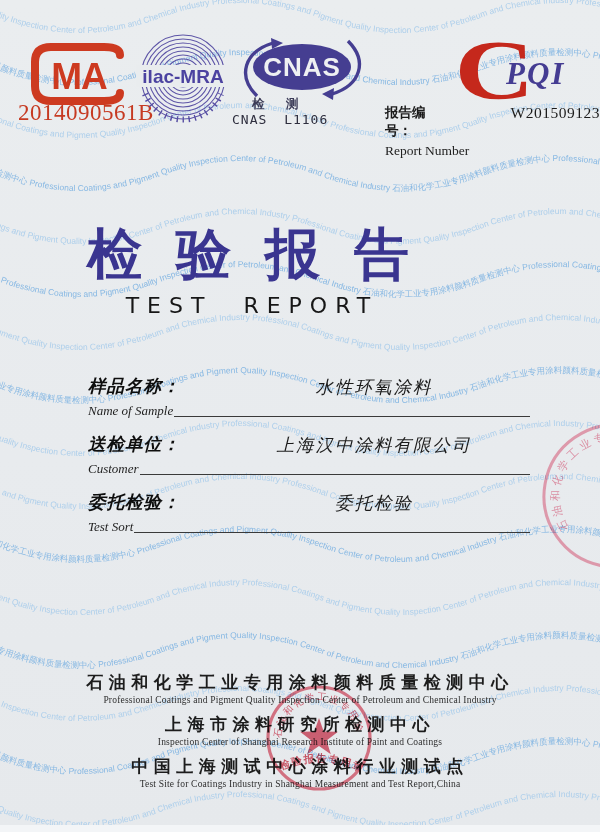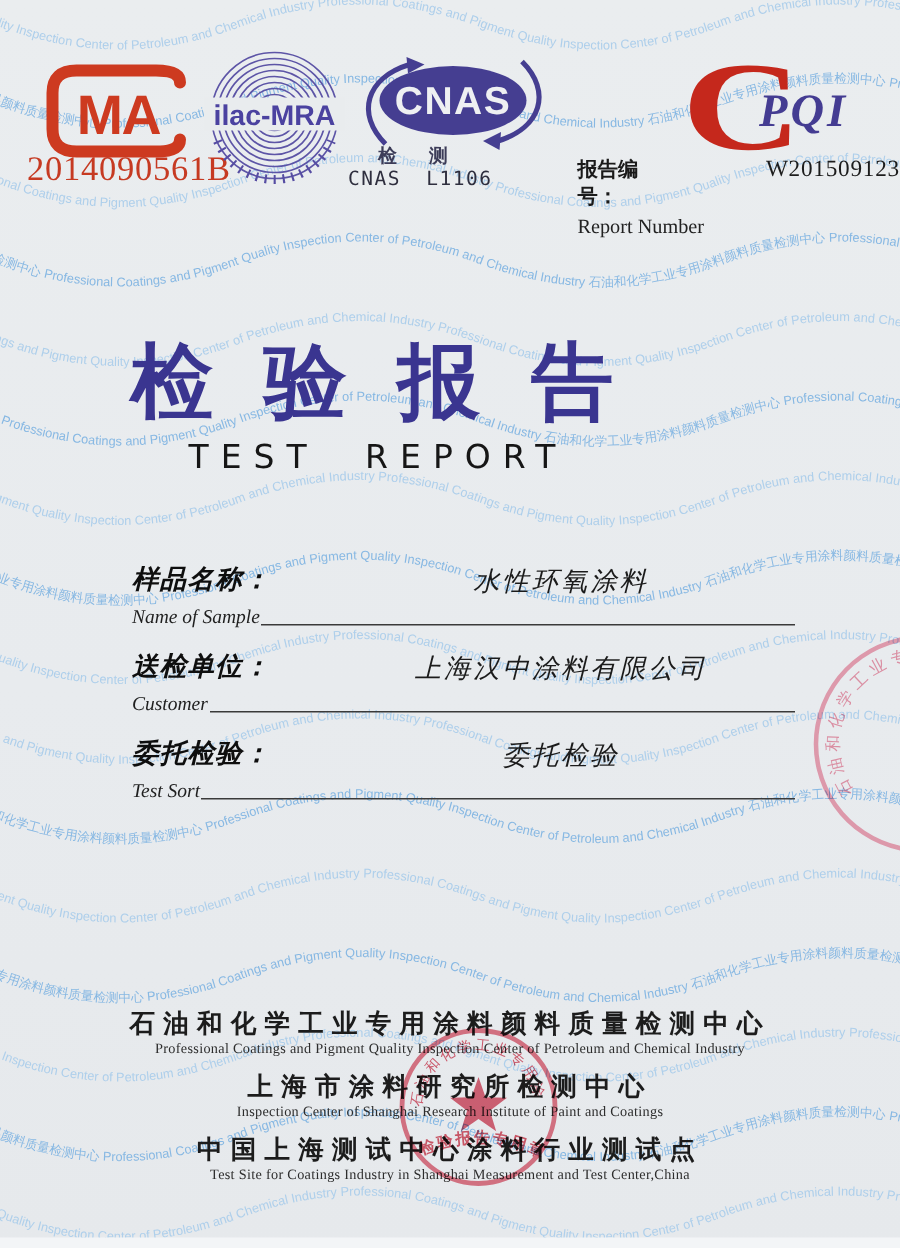--- a/index.html
+++ b/index.html
@@ -168,21 +168,21 @@
     </div>
 
   </div>
 
   <div class="layer footer">
     <div class="inst-cn">石油和化学工业专用涂料颜料质量检测中心</div>
     <div class="inst-en">Professional Coatings and Pigment Quality Inspection Center of Petroleum and Chemical Industry</div>
     <div class="inst-cn">上海市涂料研究所检测中心</div>
     <div class="inst-en">Inspection Center of Shanghai Research Institute of Paint and Coatings</div>
     <div class="inst-cn">中国上海测试中心涂料行业测试点</div>
-    <div class="inst-en">Test Site for Coatings Industry in Shanghai Measurement and Test Center,China</div>
+    <div class="inst-en">Test Site for Coatings Industry in Shanghai Measurement and Test Report,China</div>
   </div>
 
   <svg class="layer seal-center" viewBox="0 0 112 112">
     <defs>
       <path id="sealArcTop" d="M 18 56 A 38 38 0 1 1 94 56" fill="none"></path>
       <path id="sealBanner" d="M 18 88 Q 56 72 94 88" fill="none"></path>
     </defs>
     <circle cx="56" cy="56" r="51" fill="none" stroke="#e0556a" stroke-width="3.2" opacity="0.85"></circle>
     <text font-size="9.5" fill="#dd5468" letter-spacing="2" font-family="&quot;Liberation Sans&quot;,sans-serif">
       <textPath href="#sealArcTop">石油和化学工业专用涂料颜料质量检测中心</textPath>

